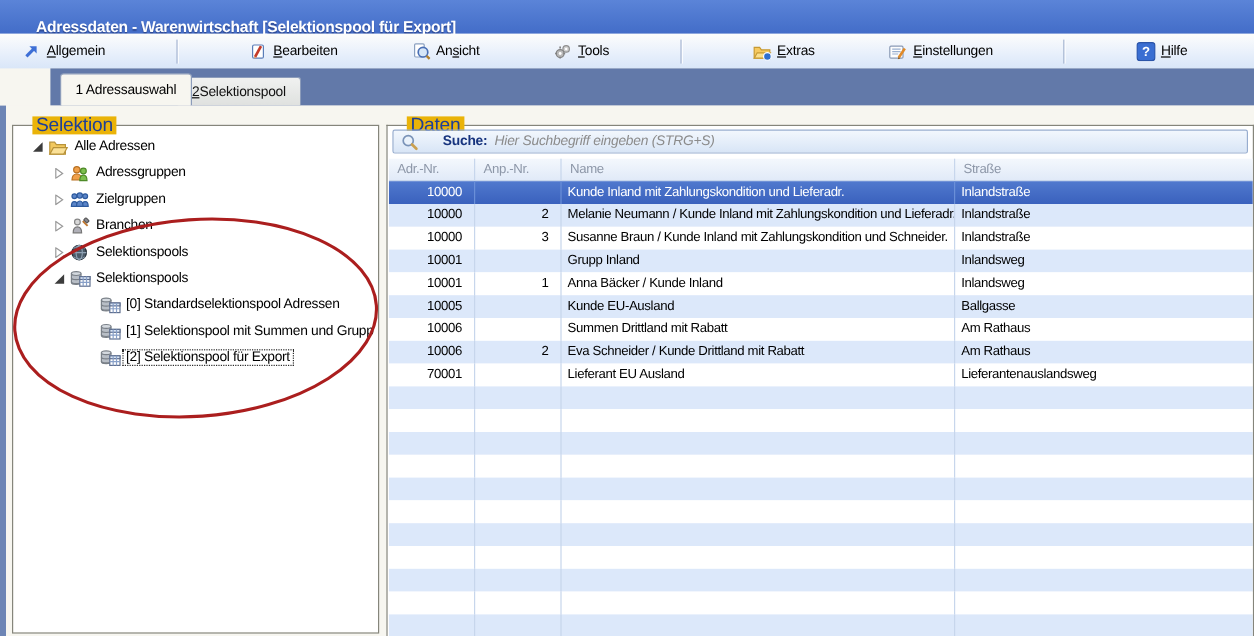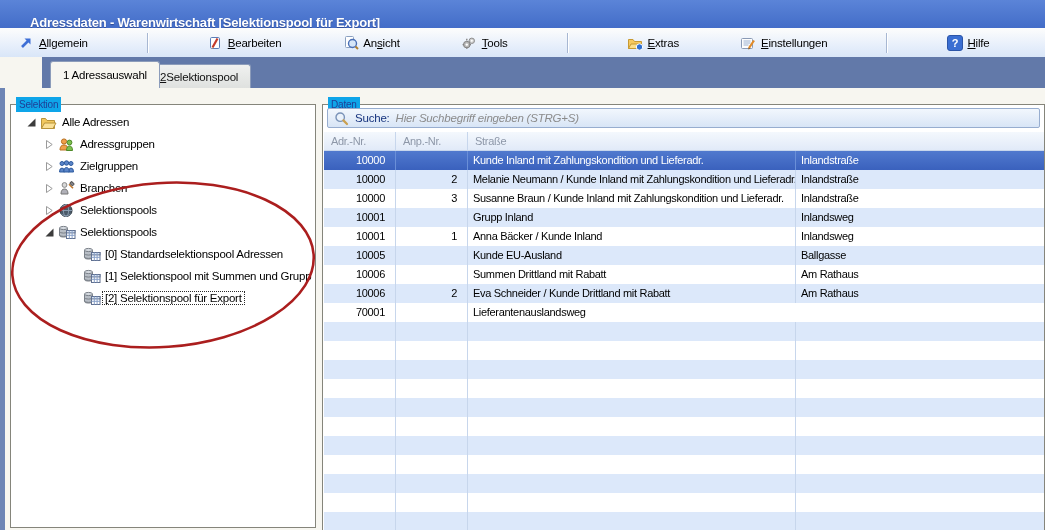--- a/index.html
+++ b/index.html
@@ -42,22 +42,22 @@
     border:1px solid #8c9cba;border-bottom:none;border-radius:3px 3px 0 0;cursor:default;
   }
   .tab u{text-decoration:underline;}
   .tab.active{height:26px;background:#f7f6f0;z-index:2;color:#000;}
   .tab.inactive{height:23px;background:linear-gradient(#f0f1f0,#dfe1df);color:#111;}
   
   .content{position:absolute;left:0;top:88px;width:100%;height:442px;background:#f7f6f0;}
   .leftframe{position:absolute;left:0;top:0;bottom:0;width:5px;background:#6d85b5;}
   .group{position:absolute;border:1px solid #85857b;background:#fff;box-sizing:border-box;}
   .group-label{
-    position:absolute;top:-8px;left:5px;background:#0ea5e9;color:#1f3f96;
-    font-size:10px;line-height:15px;padding:0 3px;letter-spacing:-0.2px;
+    position:absolute;top:-8px;left:16px;background:#eab308;color:#1f3f96;
+    font-size:16px;line-height:15px;padding:0 3px;letter-spacing:-0.2px;
   }
   .group.selektion{left:10px;top:16px;width:306px;height:424px;}
   .group.daten{left:322px;top:16px;width:723px;height:428px;border-bottom:none;}
   
   .tree{position:absolute;left:0;top:6px;right:0;bottom:0;overflow:hidden;}
   .tree-item{display:flex;align-items:center;height:22px;cursor:default;}
   .tree-item.lvl0{padding-left:16px;}
   .tree-item.lvl1{padding-left:34px;}
   .tree-item.lvl2{padding-left:72px;}
   .tree-arrow{width:13px;display:inline-flex;align-items:center;justify-content:flex-start;flex:none;}
@@ -67,21 +67,21 @@
   
   .annotation{position:absolute;left:0;top:0;pointer-events:none;z-index:5;}
   
   .searchbar{
     position:absolute;left:4px;right:4px;top:3px;height:20px;
     background:linear-gradient(#f2f7fd,#d8e5f6);
     border:1px solid #97adcf;border-radius:2px;
     display:flex;align-items:center;gap:6px;padding-left:6px;box-sizing:border-box;cursor:text;
   }
   .s-icon{display:inline-flex;align-items:center;}
-  .s-label{font-size:11.5px;font-weight:normal;color:#17347e;letter-spacing:-0.2px;}
+  .s-label{font-size:11.5px;font-weight:bold;color:#17347e;letter-spacing:-0.2px;margin-left:14px;}
   .s-ph{font-size:11.5px;font-style:italic;color:#8b8b8b;letter-spacing:-0.2px;}
   
   .table{position:absolute;left:1px;right:0;top:27px;bottom:0;overflow:hidden;}
   .t-row{display:flex;height:19px;line-height:19px;font-size:11px;letter-spacing:-0.3px;}
   .t-head{
     background:linear-gradient(#f4f8fd,#e1eaf8);color:#8d97a8;
     border-bottom:1px solid #c7d6ec;box-sizing:border-box;height:19px;
   }
   .t-head .cell{color:#8d97a8;text-align:left;padding-left:7px;}
   .cell{box-sizing:border-box;overflow:hidden;white-space:nowrap;flex:none;}
@@ -351,38 +351,39 @@
               <path d="M9.4 9.4 L13 13" stroke="#caa050" stroke-width="2.2" stroke-linecap="round"></path>
             </svg>
         </span>
         <span class="s-label">Suche:</span>
         <span class="s-ph">Hier Suchbegriff eingeben (STRG+S)</span>
       </div>
       <div class="table" id="table">
           <div class="t-row t-head">
             <div class="cell c0">Adr.-Nr.</div>
             <div class="cell c1">Anp.-Nr.</div>
+            <div class="cell c2">Name</div>
             <div class="cell c3">Straße</div>
           </div>
           <div class="t-row selected">
             <div class="cell c0">10000</div>
             <div class="cell c1"></div>
             <div class="cell c2">Kunde Inland mit Zahlungskondition und Lieferadr.</div>
             <div class="cell c3">Inlandstraße</div>
           </div>
           <div class="t-row alt">
             <div class="cell c0">10000</div>
             <div class="cell c1">2</div>
             <div class="cell c2">Melanie Neumann / Kunde Inland mit Zahlungskondition und Lieferadr.</div>
             <div class="cell c3">Inlandstraße</div>
           </div>
           <div class="t-row plain">
             <div class="cell c0">10000</div>
             <div class="cell c1">3</div>
-            <div class="cell c2">Susanne Braun / Kunde Inland mit Zahlungskondition und Lieferadr.</div>
+            <div class="cell c2">Susanne Braun / Kunde Inland mit Zahlungskondition und Schneider.</div>
             <div class="cell c3">Inlandstraße</div>
           </div>
           <div class="t-row alt">
             <div class="cell c0">10001</div>
             <div class="cell c1"></div>
             <div class="cell c2">Grupp Inland</div>
             <div class="cell c3">Inlandsweg</div>
           </div>
           <div class="t-row plain">
             <div class="cell c0">10001</div>
@@ -404,20 +405,21 @@
           </div>
           <div class="t-row alt">
             <div class="cell c0">10006</div>
             <div class="cell c1">2</div>
             <div class="cell c2">Eva Schneider / Kunde Drittland mit Rabatt</div>
             <div class="cell c3">Am Rathaus</div>
           </div>
           <div class="t-row plain">
             <div class="cell c0">70001</div>
             <div class="cell c1"></div>
+            <div class="cell c2">Lieferant EU Ausland</div>
             <div class="cell c3">Lieferantenauslandsweg</div>
           </div>
           <div class="t-row alt">
             <div class="cell c0"></div>
             <div class="cell c1"></div>
             <div class="cell c2"></div>
             <div class="cell c3"></div>
           </div>
           <div class="t-row plain">
             <div class="cell c0"></div>

